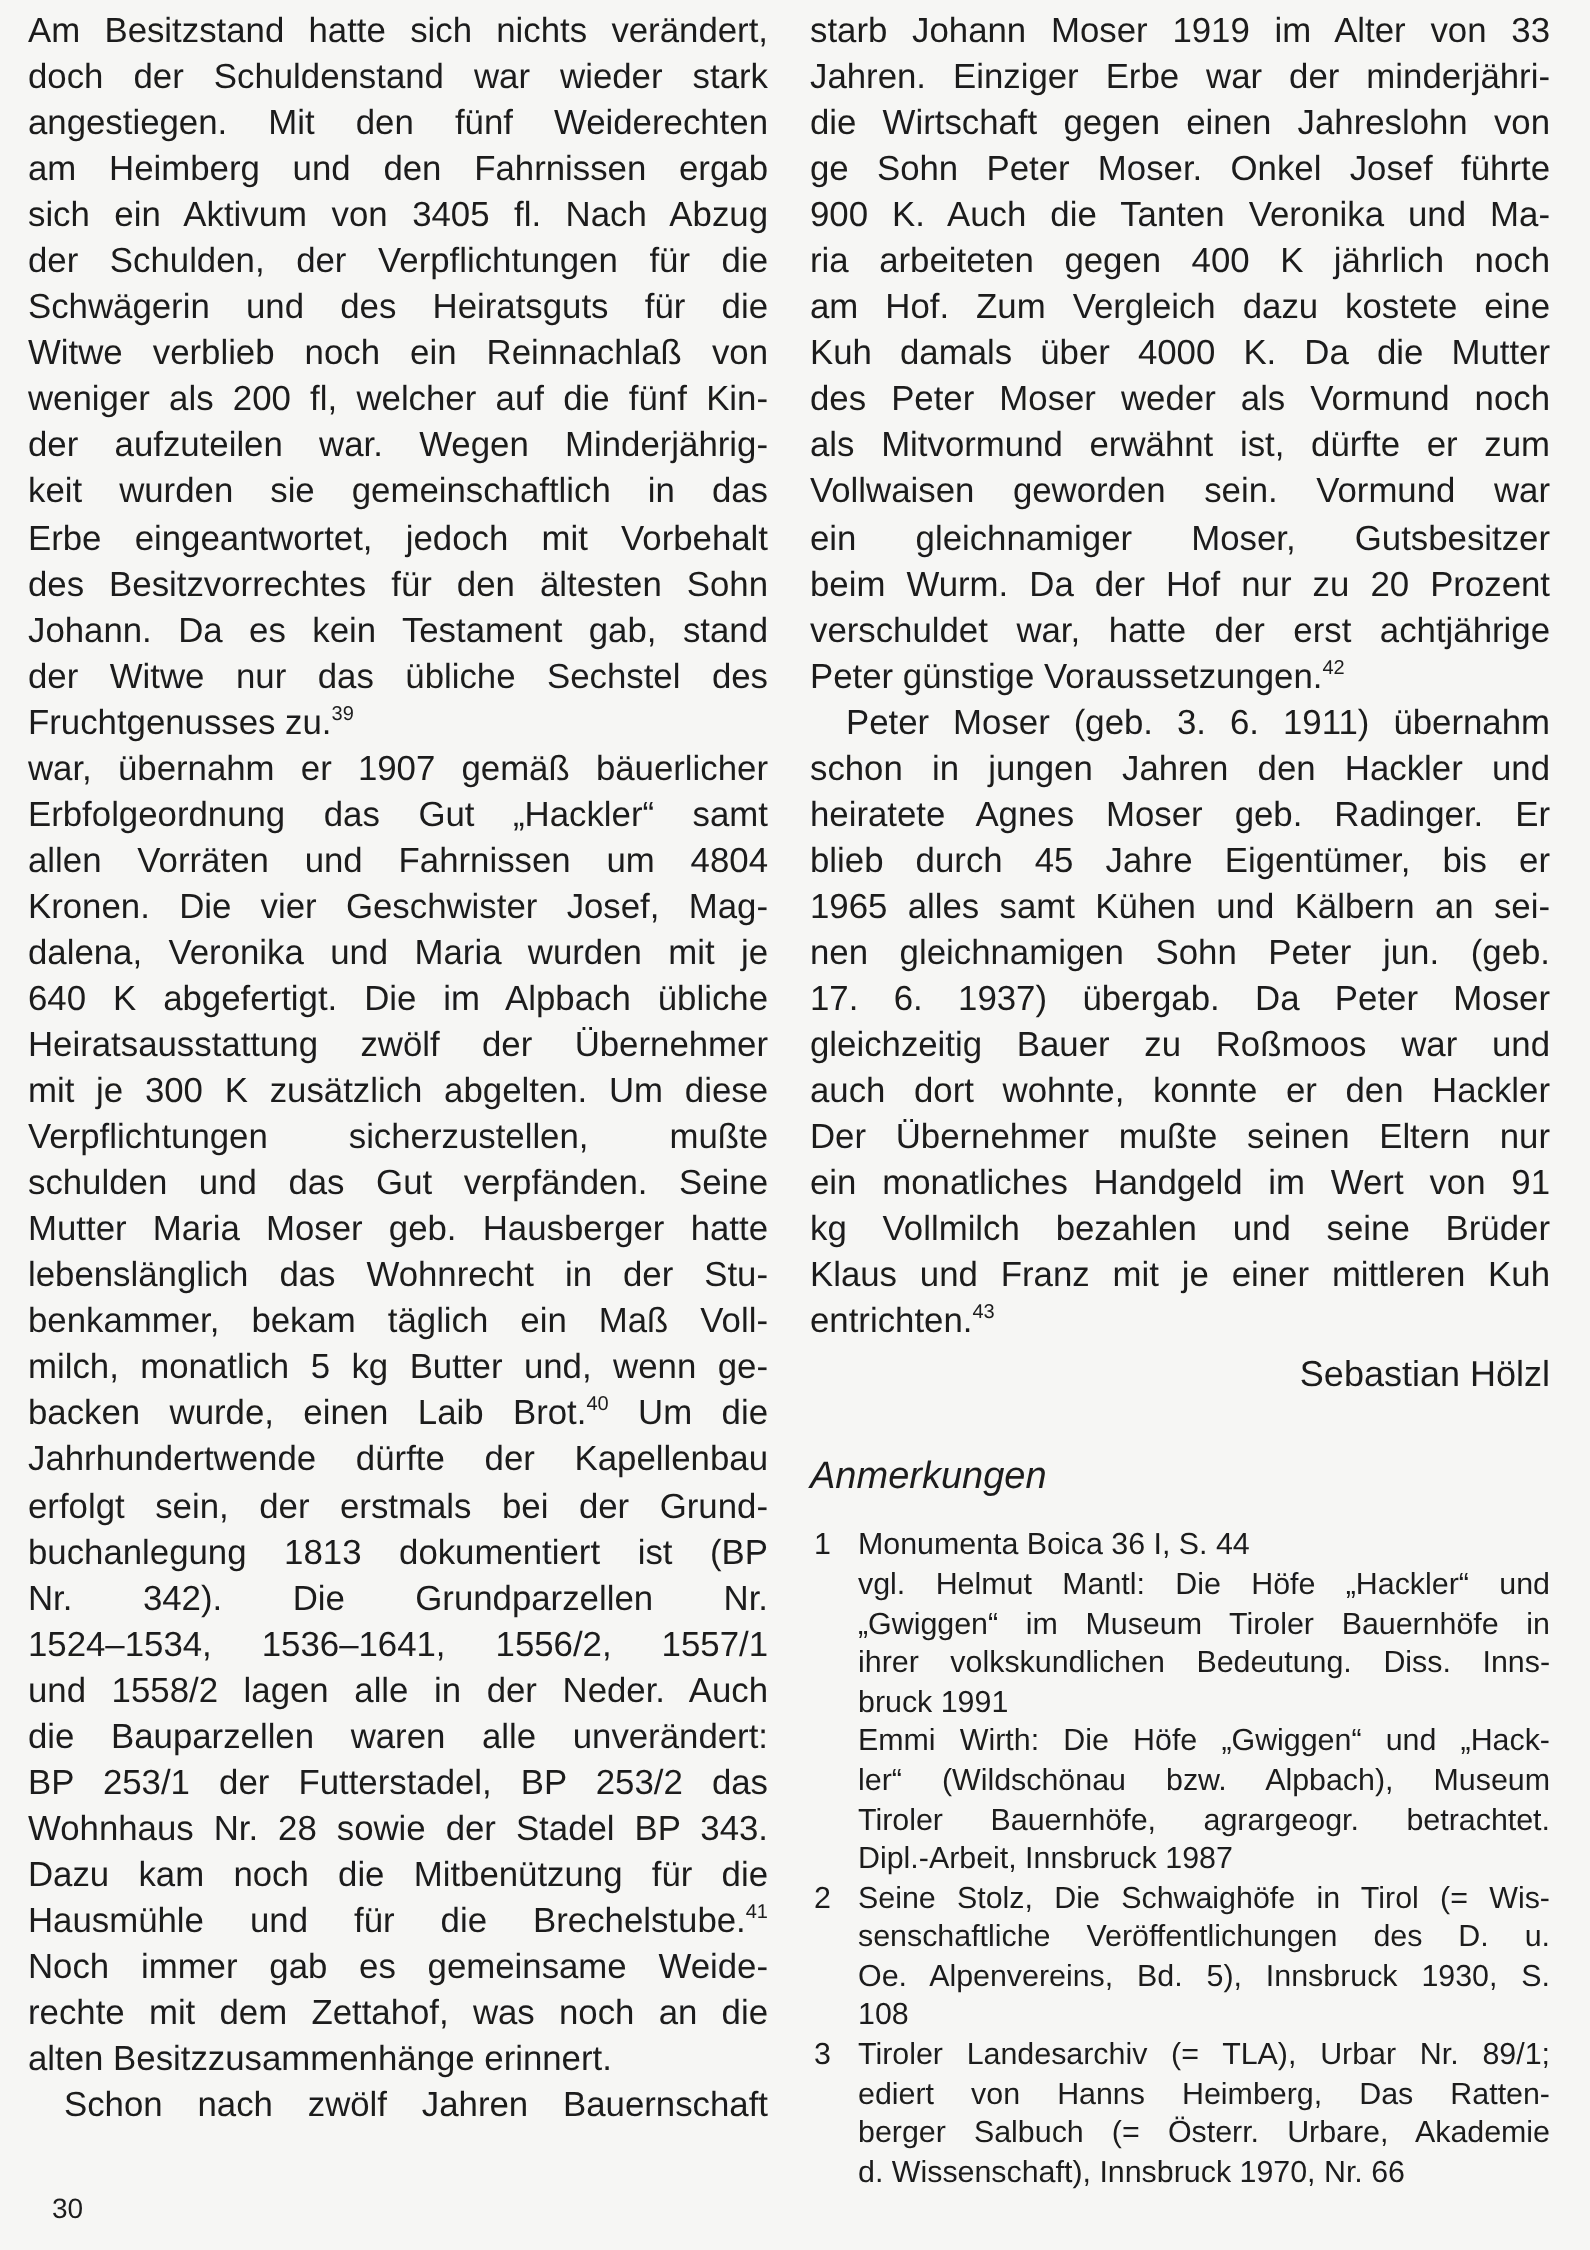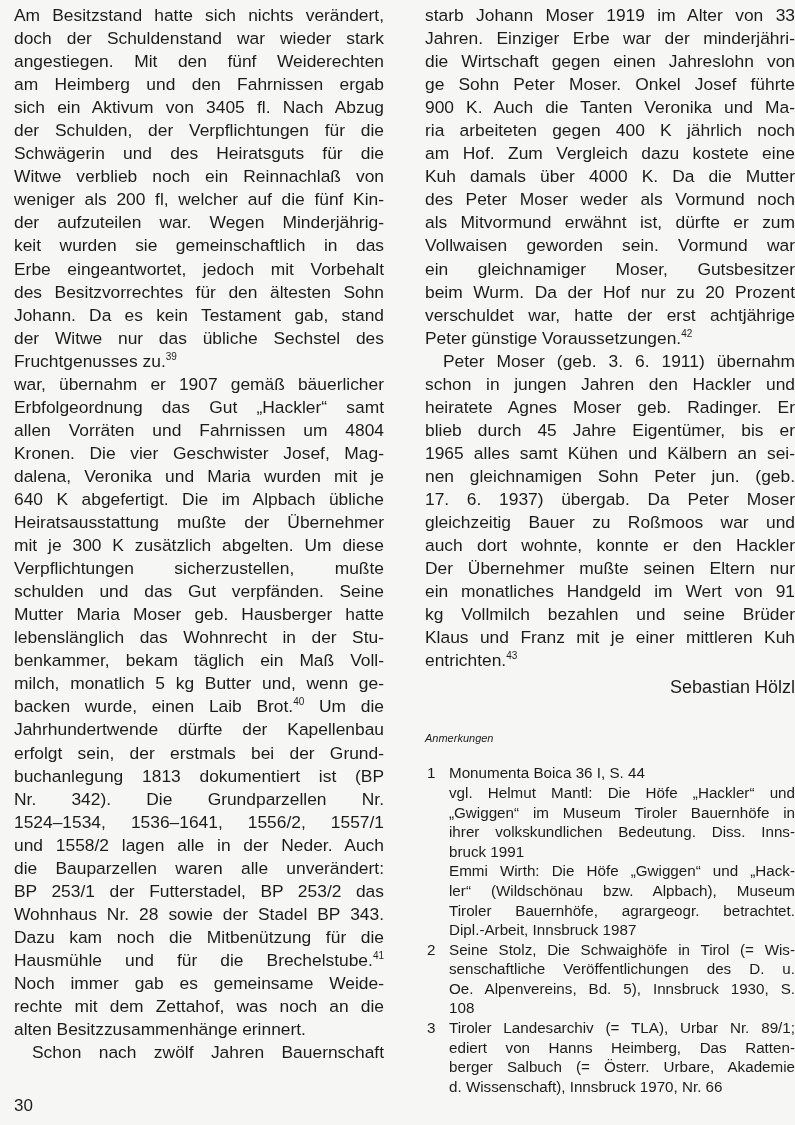--- a/index.html
+++ b/index.html
@@ -20,21 +20,21 @@
       height: 1110px;
     }
     .col {
       position: absolute;
       top: 0;
       width: 370px;
       font-size: 17.4px;
       line-height: 23.05px;
     }
     .col.left { left: 0; }
-    .col.right { left: 411px; }
+    .col.right { left: 391px; }
     .line {
       display: block;
       white-space: nowrap;
       text-align: justify;
       text-align-last: justify;
       height: 23.05px;
     }
     .line.last { text-align-last: left; }
     .line.indent { text-indent: 18px; }
     sup {
@@ -45,21 +45,21 @@
     .author {
       display: block;
       text-align: right;
       font-size: 18px;
       height: 24px;
       margin-top: 4px;
     }
     .notes-heading {
       display: block;
       font-style: italic;
-      font-size: 11px;
+      font-size: 19px;
       margin-top: 27px;
       height: 22px;
     }
     .notes {
       margin-top: 14px;
       font-size: 15.2px;
       line-height: 19.6px;
     }
     .note {
       display: flex;
@@ -74,23 +74,23 @@
     .note-body { flex: 1; }
     .note-line {
       display: block;
       white-space: nowrap;
       text-align: justify;
       text-align-last: justify;
     }
     .note-line.last { text-align-last: left; }
     .page-number {
       position: absolute;
-      left: 0;
+      left: 12px;
       top: 1092px;
-      font-size: 17px;
+      font-size: 14px;
     }
   </style>
 </head>
 <body>
 
 <div class="page">
 
   <div class="col left">
     <span class="line">Am Besitzstand hatte sich nichts verändert,</span>
     <span class="line">doch der Schuldenstand war wieder stark</span>
@@ -107,21 +107,21 @@
     <span class="line">des Besitzvorrechtes für den ältesten Sohn</span>
     <span class="line">Johann. Da es kein Testament gab, stand</span>
     <span class="line">der Witwe nur das übliche Sechstel des</span>
     <span class="line last"><span>Fruchtgenusses zu.</span><sup>39</sup></span>
     <span class="line">war, übernahm er 1907 gemäß bäuerlicher</span>
     <span class="line">Erbfolgeordnung das Gut „Hackler“ samt</span>
     <span class="line">allen Vorräten und Fahrnissen um 4804</span>
     <span class="line">Kronen. Die vier Geschwister Josef, Mag-</span>
     <span class="line">dalena, Veronika und Maria wurden mit je</span>
     <span class="line">640 K abgefertigt. Die im Alpbach übliche</span>
-    <span class="line">Heiratsausstattung mußte der Übernehmer</span>
+    <span class="line">Heiratsausstattung zwölf der Übernehmer</span>
     <span class="line">mit je 300 K zusätzlich abgelten. Um diese</span>
     <span class="line">Verpflichtungen sicherzustellen, mußte</span>
     <span class="line">schulden und das Gut verpfänden. Seine</span>
     <span class="line">Mutter Maria Moser geb. Hausberger hatte</span>
     <span class="line">lebenslänglich das Wohnrecht in der Stu-</span>
     <span class="line">benkammer, bekam täglich ein Maß Voll-</span>
     <span class="line">milch, monatlich 5 kg Butter und, wenn ge-</span>
     <span class="line"><span>backen wurde, einen Laib Brot.</span><sup>40</sup> <span>Um die</span></span>
     <span class="line">Jahrhundertwende dürfte der Kapellenbau</span>
     <span class="line">erfolgt sein, der erstmals bei der Grund-</span>

